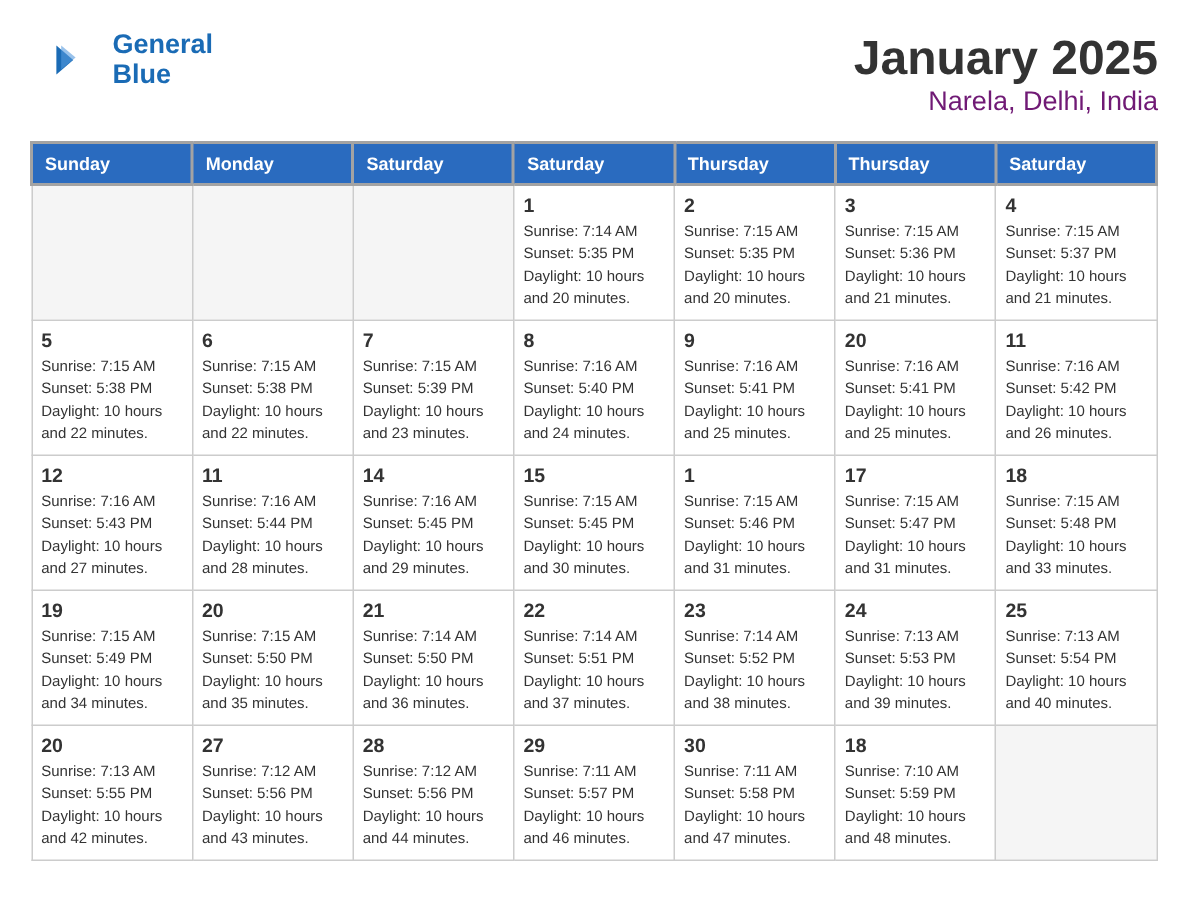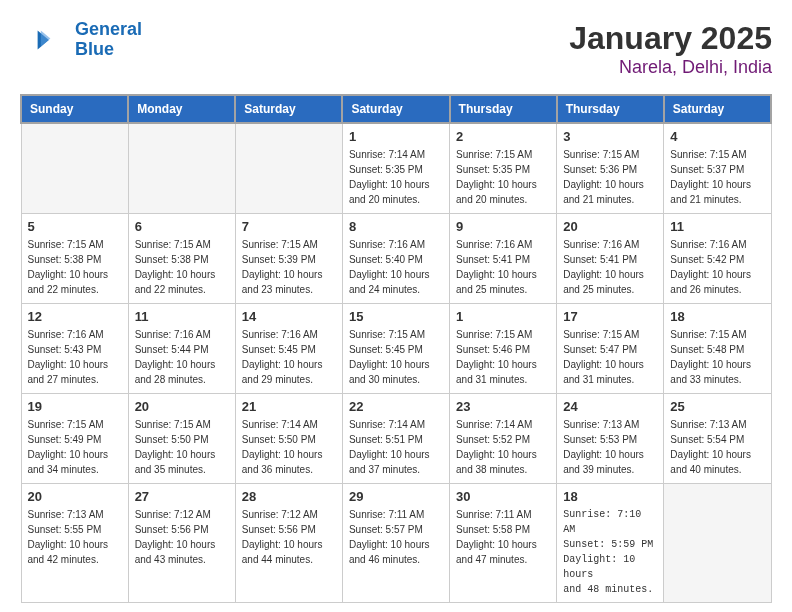--- a/index.html
+++ b/index.html
@@ -333,21 +333,21 @@
         </td>
         <td>
           <div class="day-num">30</div>
           <div class="day-info" style="white-space: pre-line;">Sunrise: 7:11 AM
 Sunset: 5:58 PM
 Daylight: 10 hours
 and 47 minutes.</div>
         </td>
         <td>
           <div class="day-num">18</div>
-          <div class="day-info" style="white-space: pre-line; font-family: Liberation Mono, monospace;">Sunrise: 7:10 AM
+          <div class="day-info" style="white-space: pre-line;">Sunrise: 7:10 AM
 Sunset: 5:59 PM
 Daylight: 10 hours
 and 48 minutes.</div>
         </td>
         <td class="empty"></td>
       </tr>
     </tbody>
 </table>
 
 </body></html>

